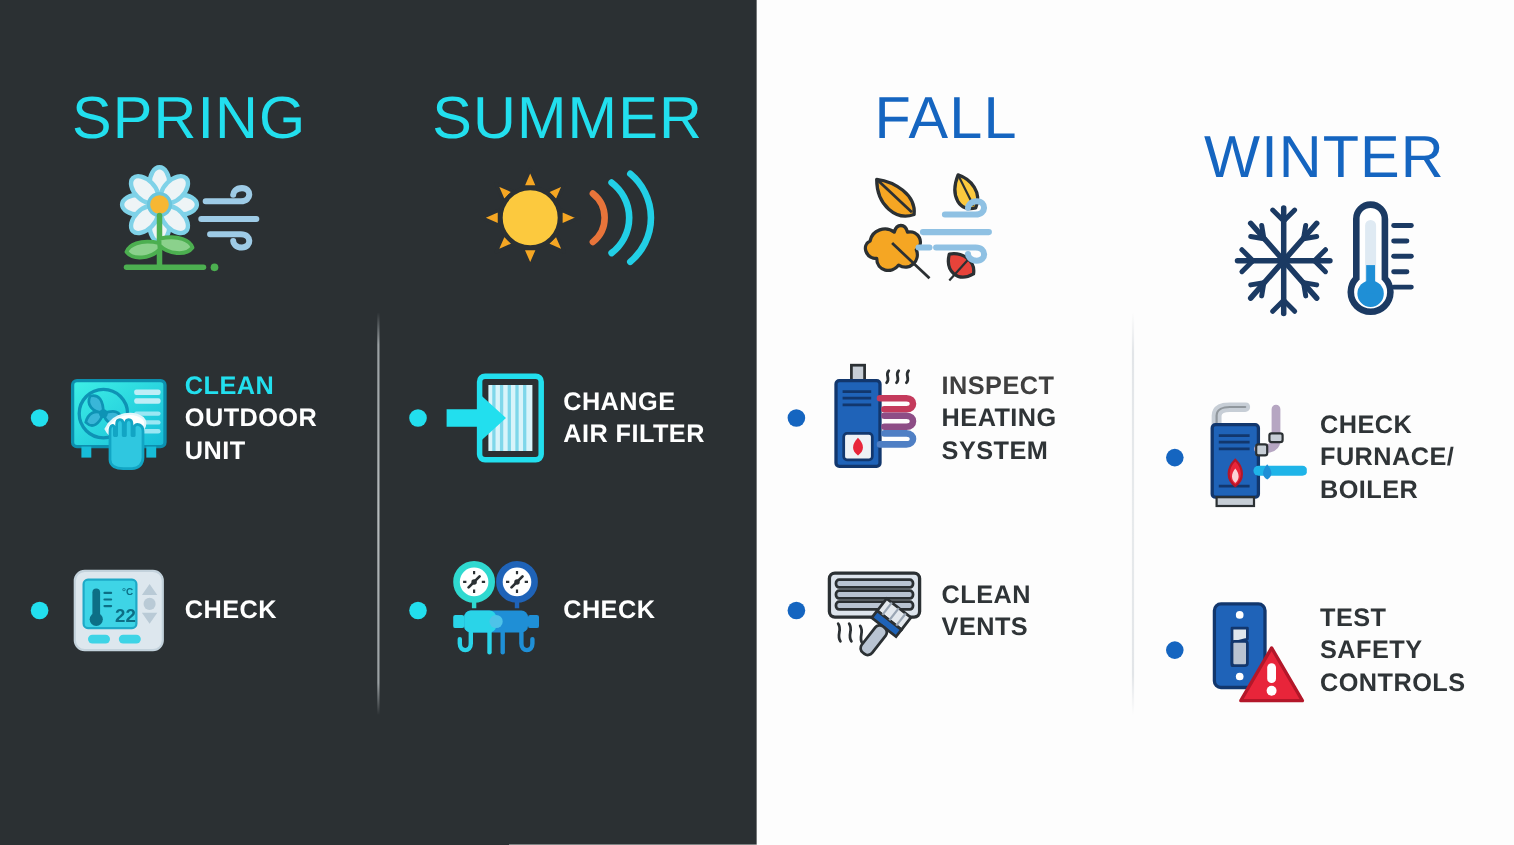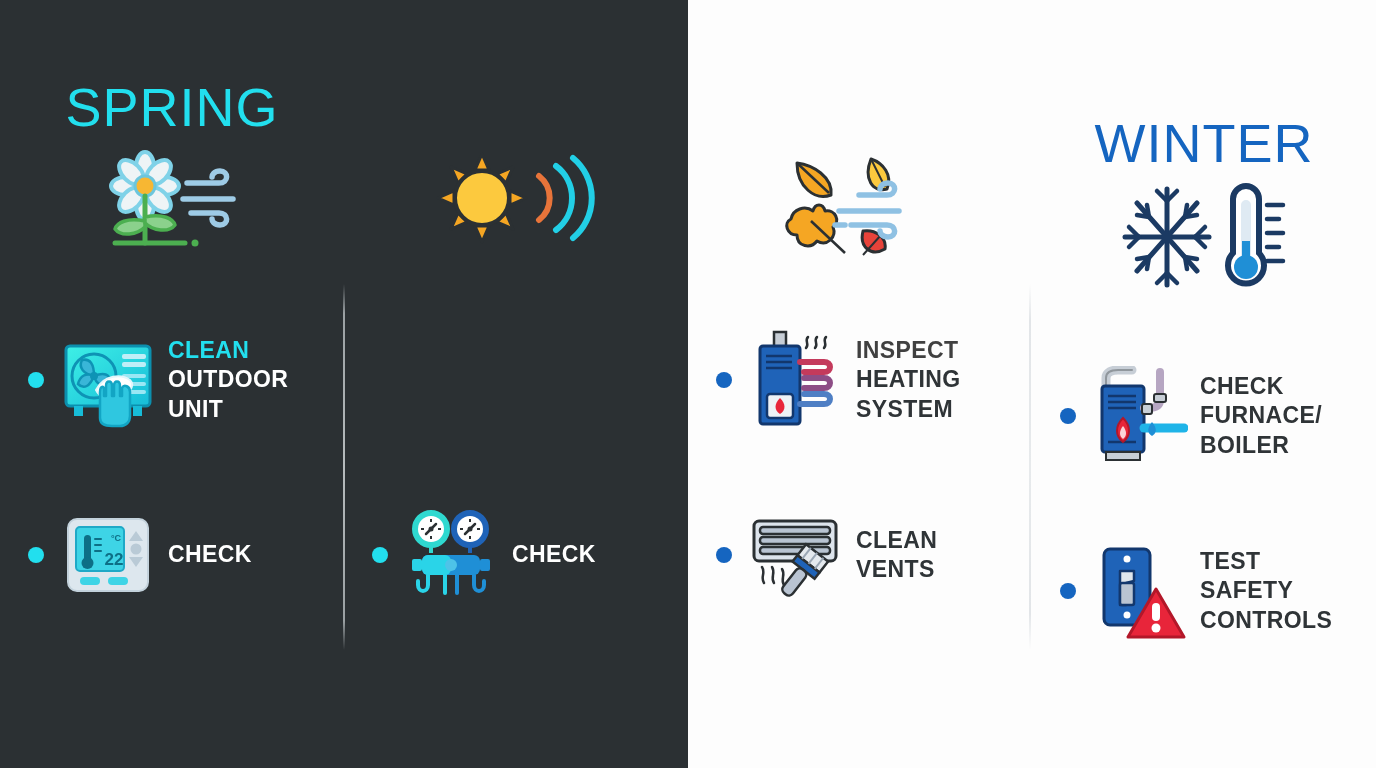--- a/index.html
+++ b/index.html
@@ -172,20 +172,21 @@
           <rect x="48" y="72" width="20" height="8" rx="4" fill="#3ed4e6"></rect>
         </svg>
       </span>
       <span class="item-text">
         <span class="ln t-white">CHECK</span>
       </span>
     </div>
   </div>
 
   <div class="col col-summer">
+    <div class="season-title title-cyan">SUMMER</div>
 
     <div class="season-hero">
       <svg width="180" height="112" viewBox="0 0 180 112">
         <g fill="#f5a623" stroke="#2b3033" stroke-width="3" stroke-linejoin="round">
           <path d="M56 8 l7 16 -14 0 z"></path>
           <path d="M56 96 l7 -16 -14 0 z"></path>
           <path d="M12 52 l16 7 0 -14 z"></path>
           <path d="M100 52 l-16 7 0 -14 z"></path>
           <path d="M25 21 l16 7 -9 9 z"></path>
           <path d="M87 83 l-16 -7 9 -9 z"></path>
@@ -194,20 +195,41 @@
         </g>
         <circle cx="56" cy="52" r="27" fill="#fcc93e" stroke="#2b3033" stroke-width="4"></circle>
         <g fill="none" stroke-linecap="round" stroke-width="6">
           <path d="M113 30 A28 28 0 0 1 113 74" stroke="#e8743a"></path>
           <path d="M130 20 A40 40 0 0 1 130 84" stroke="#22cfe6"></path>
           <path d="M147 12 A52 52 0 0 1 147 92" stroke="#22cfe6"></path>
         </g>
       </svg>
     </div>
 
+    <div class="item item-row1">
+      <span class="bullet bullet-cyan"></span>
+      <span class="item-icon">
+        <svg width="96" height="100" viewBox="0 0 96 100">
+          <rect x="32" y="12" width="56" height="76" rx="5" fill="none" stroke="#22dfee" stroke-width="5"></rect>
+          <rect x="40" y="20" width="40" height="60" fill="#d9f4fa"></rect>
+          <g stroke="#7fd7ea" stroke-width="3">
+            <path d="M45 20 V80"></path>
+              <path d="M52 20 V80"></path>
+              <path d="M59 20 V80"></path>
+            <path d="M66 20 V80"></path>
+              <path d="M73 20 V80"></path>
+          </g>
+          <path d="M2 42 H34 V30 L56 50 L34 70 V58 H2 Z" fill="#22dfee"></path>
+        </svg>
+      </span>
+      <span class="item-text">
+        <span class="ln t-white">CHANGE</span>
+        <span class="ln t-white">AIR FILTER</span>
+      </span>
+    </div>
 
     <div class="item item-row2">
       <span class="bullet bullet-cyan"></span>
       <span class="item-icon">
         <svg width="96" height="100" viewBox="0 0 96 100">
           <circle cx="27" cy="24" r="17" fill="#2fd9d0" stroke="#2fd9d0" stroke-width="4"></circle>
           <circle cx="27" cy="24" r="13" fill="#ffffff"></circle>
           <g stroke="#2b3033" stroke-width="2">
             <path d="M27 14 v3"></path>
               <path d="M27 31 v3"></path>
@@ -245,20 +267,21 @@
           </g>
         </svg>
       </span>
       <span class="item-text">
         <span class="ln t-white">CHECK</span>
       </span>
     </div>
   </div>
 
   <div class="col col-fall">
+    <div class="season-title title-blue">FALL</div>
 
     <div class="season-hero">
       <svg width="170" height="118" viewBox="0 0 170 118">
         <g stroke="#2b3033" stroke-width="3" stroke-linejoin="round">
           <path d="M22 20 C38 22 58 34 56 52 C40 58 22 44 22 20 Z" fill="#f5a623"></path>
           <path d="M22 20 L54 50" stroke="#2b3033" stroke-width="2.5" fill="none"></path>
           <path d="M96 16 C108 20 118 32 112 46 C98 50 88 36 96 16 Z" fill="#fcc93e"></path>
           <path d="M96 16 L110 44" stroke="#2b3033" stroke-width="2" fill="none"></path>
           <path d="M38 68 C30 62 18 66 16 76 C8 80 12 92 22 92 C22 104 36 106 42 98 C52 104 62 94 58 84 C66 78 60 66 50 68 C48 60 40 60 38 68 Z" fill="#f5a623"></path>
           <path d="M70 110 L36 78" stroke="#2b3033" stroke-width="2.5" fill="none"></path>

